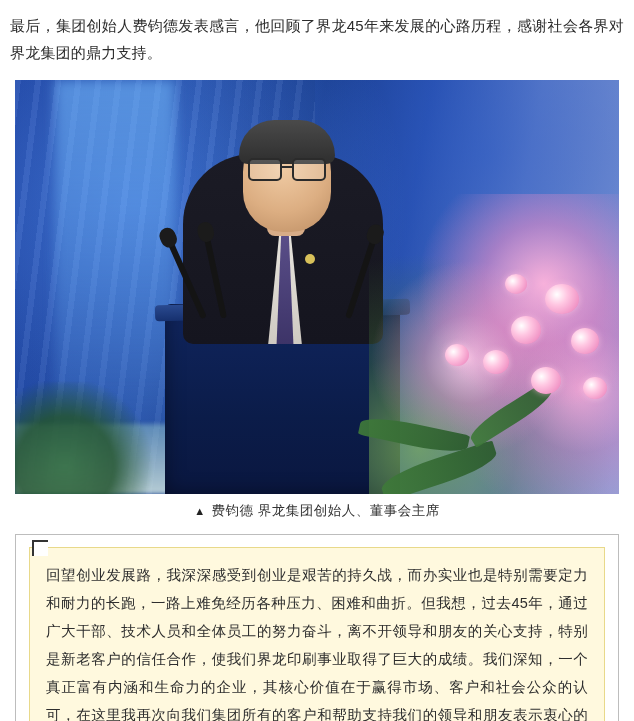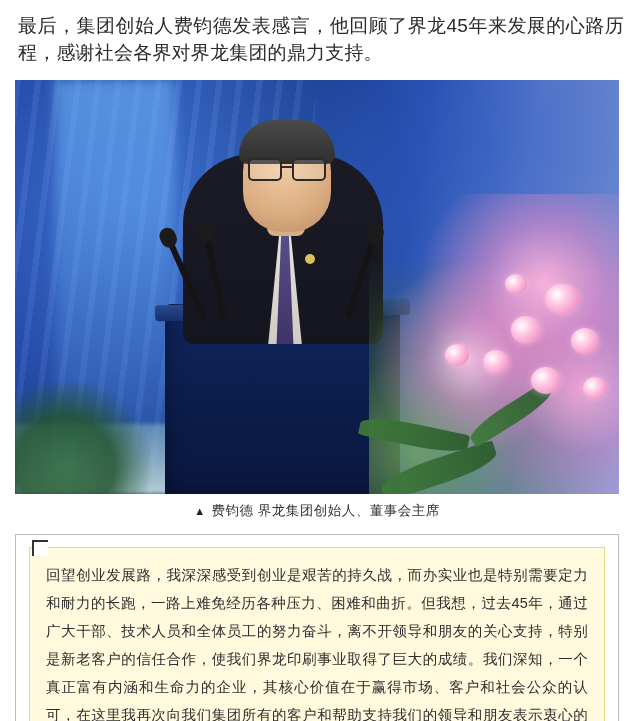--- a/index.html
+++ b/index.html
@@ -15,25 +15,25 @@
     overflow: hidden;
   }
   .page {
     position: relative;
     width: 634px;
     height: 721px;
     box-sizing: border-box;
     padding: 12px 10px 0 10px;
   }
   .intro-para {
-    font-size: 19px;
+    font-size: 15px;
     line-height: 27px;
     color: #2b2b2b;
     letter-spacing: 0.2px;
-    margin: 0 0 14px 8px;
+    margin: 0 0 14px 0;
     text-align: justify;
   }
   
   .photo-wrap {
     width: 604px;
     height: 414px;
     margin: 0 auto;
     position: relative;
     overflow: hidden;
     background: #0d2a6b;

